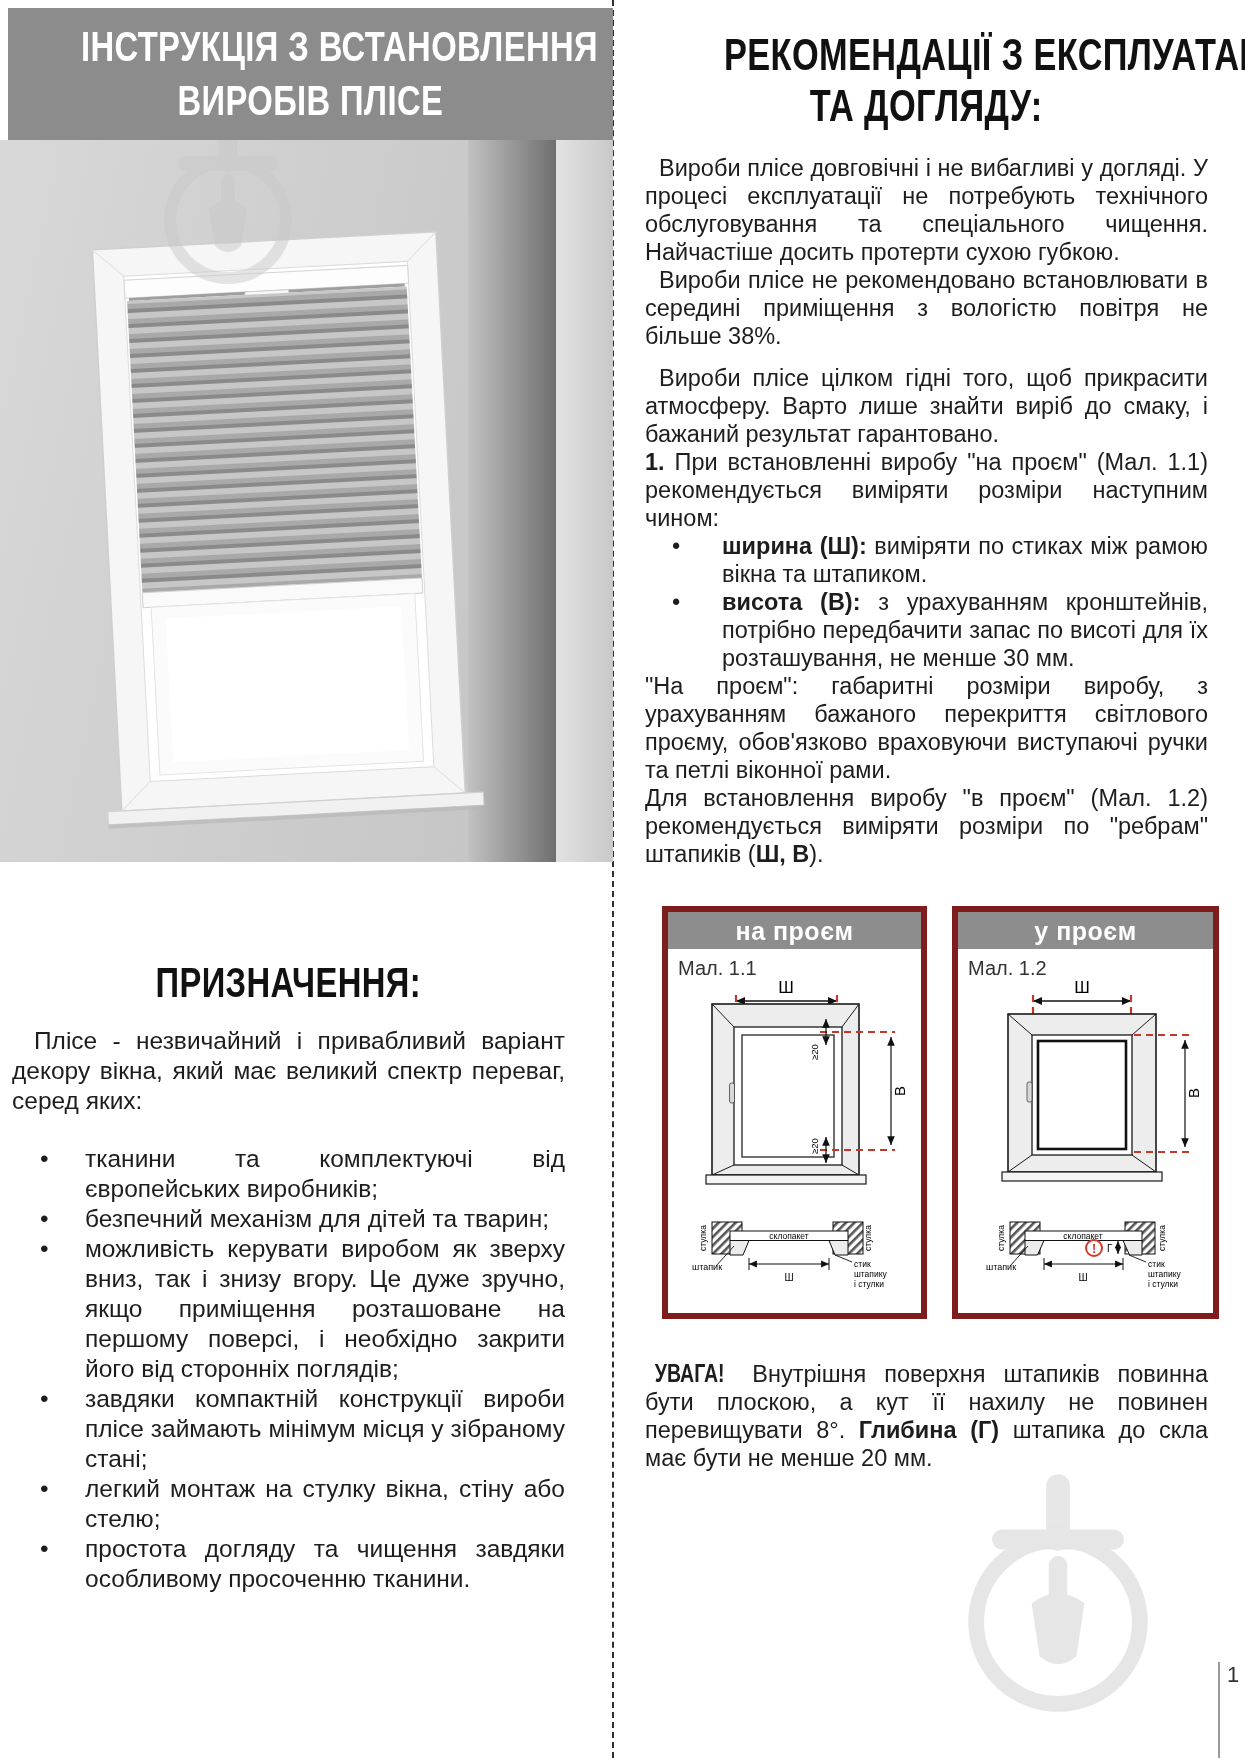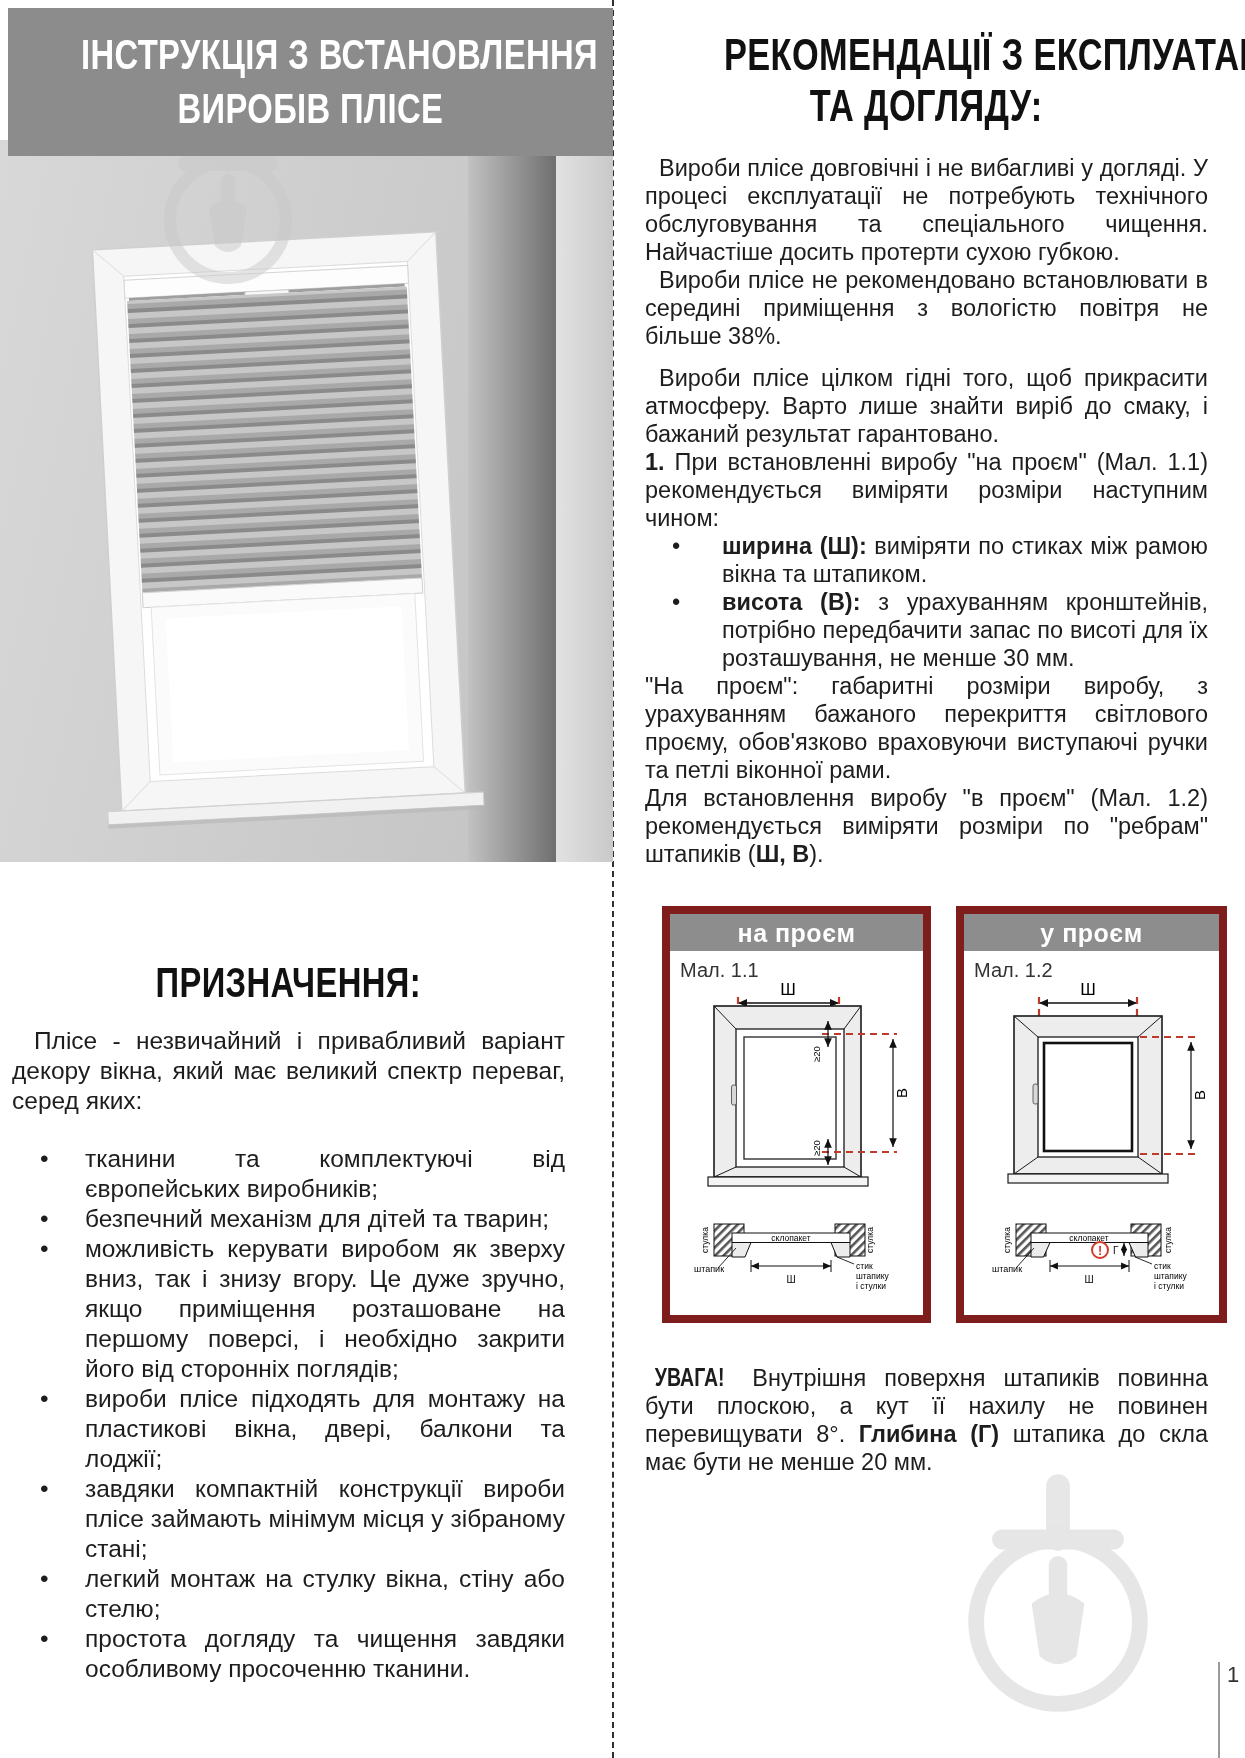--- a/index.html
+++ b/index.html
@@ -4,21 +4,21 @@
 <style>
   html,body{margin:0;padding:0}
   body{
     width:1245px;height:1758px;position:relative;background:#ffffff;
     font-family:"Liberation Sans","DejaVu Sans",sans-serif;color:#1d1d1d;overflow:hidden;
   }
   .abs{position:absolute}
   
   .cond{display:inline-block;transform:scaleX(.78);transform-origin:50% 50%;white-space:nowrap;font-weight:bold;letter-spacing:.5px}
   
-  .band{left:8px;top:8px;width:605px;height:148px;background:#8c8c8c;color:#fff;text-align:center;
+  .band{left:8px;top:8px;width:605px;height:132px;background:#8c8c8c;color:#fff;text-align:center;
         display:flex;flex-direction:column;justify-content:center;z-index:2}
   .band .l1{font-size:42px;line-height:54px}
   .band .l2{font-size:42px;line-height:54px}
   
   .photo{left:0;top:140px;width:613px;height:722px;z-index:1}
   
   .divider{left:612px;top:0;width:0;height:1758px;border-left:2px dashed #2f2f2f;z-index:1}
   
   .col-left{left:12px;top:958px;width:553px;z-index:3}
   .col-right{left:645px;top:30px;width:563px;z-index:3}
@@ -31,21 +31,21 @@
   .h-right1{margin-bottom:22px}
   .h-right1 .cond{font-size:44px;line-height:50px}
   ul{margin:0;padding:0;list-style:none}
   .col-left ul{margin-top:28px}
   .col-left li{position:relative;padding-left:73px;margin:0}
   .col-left li::before{content:"\2022";position:absolute;left:28px;top:0}
   .rlist li{position:relative;padding-left:77px}
   .rlist li::before{content:"\2022";position:absolute;left:27px;top:0}
   
   .figrow{display:flex;gap:25px;padding-left:17px;margin-top:38px}
-  .figbox{border:8px solid #7f1d1d;background:transparent}
+  .figbox{border:6px solid #7f1d1d;background:transparent}
   .figbox.f1{width:253px}
   .figbox.f2{width:255px}
   .fighead{height:37px;background:#8d8d8d;color:#fff;font-weight:bold;font-size:25px;
            display:flex;align-items:center;justify-content:center;letter-spacing:.5px}
   .attn{margin-top:40px}
   
   .pageno{left:1218px;top:1662px;width:27px;height:96px;border-left:2px solid #9a9a9a;
           padding-left:7px;font-size:22px;color:#333;z-index:3}
   .wm2{left:920px;top:1462px;z-index:2;pointer-events:none}
   svg text{font-family:"Liberation Sans","DejaVu Sans",sans-serif}
@@ -110,21 +110,20 @@
   </g>
 </svg>
 
 <div class="abs col-left bodyL">
   <h2><span class="cond">ПРИЗНАЧЕННЯ:</span></h2>
   <p class="ind" style="margin-top:18px">Плісе - незвичайний і привабливий варіант декору вікна, який має великий спектр переваг, серед яких:</p>
   <ul>
     <li>тканини та комплектуючі від європейських виробників;</li>
     <li>безпечний механізм для дітей та тварин;</li>
     <li>можливість керувати виробом як зверху вниз, так і знизу вгору. Це дуже зручно, якщо приміщення розташоване на першому поверсі, і необхідно закрити його від сторонніх поглядів;</li>
-    <li>вироби плісе підходять для монтажу на пластикові вікна, двері, балкони та лоджії;</li>
     <li>завдяки компактній конструкції вироби плісе займають мінімум місця у зібраному стані;</li>
     <li>легкий монтаж на стулку вікна, стіну або стелю;</li>
     <li>простота догляду та чищення завдяки особливому просоченню тканини.</li>
   </ul>
 </div>
 
 <div class="abs col-right bodyR">
   <h2 class="h-right1">
     <span class="cond" style="font-size:44px">РЕКОМЕНДАЦІЇ З ЕКСПЛУАТАЦІЇ</span><br>
     <span class="cond" style="font-size:44px">ТА ДОГЛЯДУ:</span>

